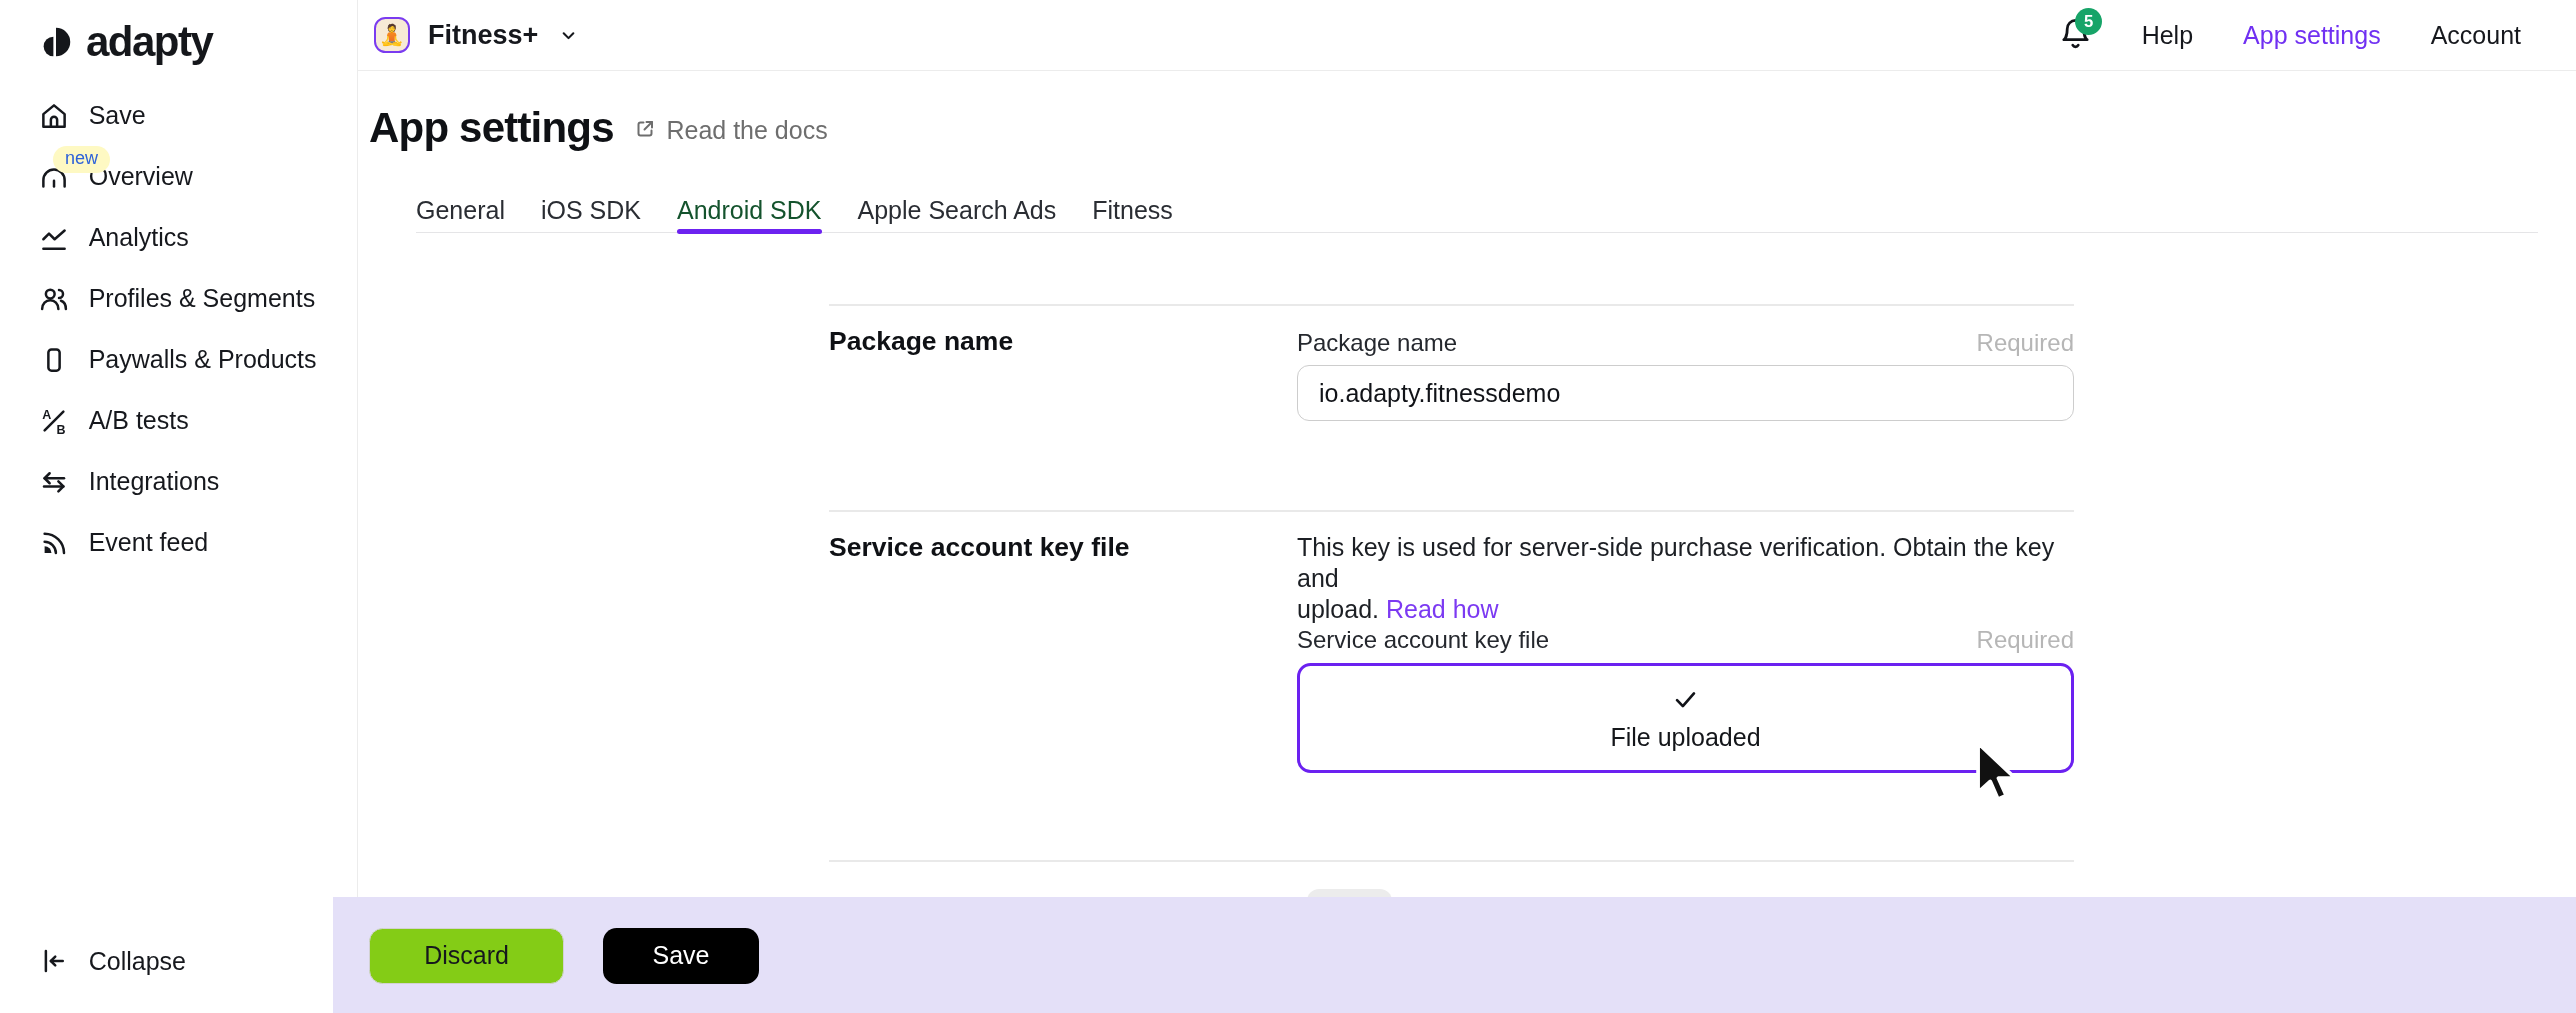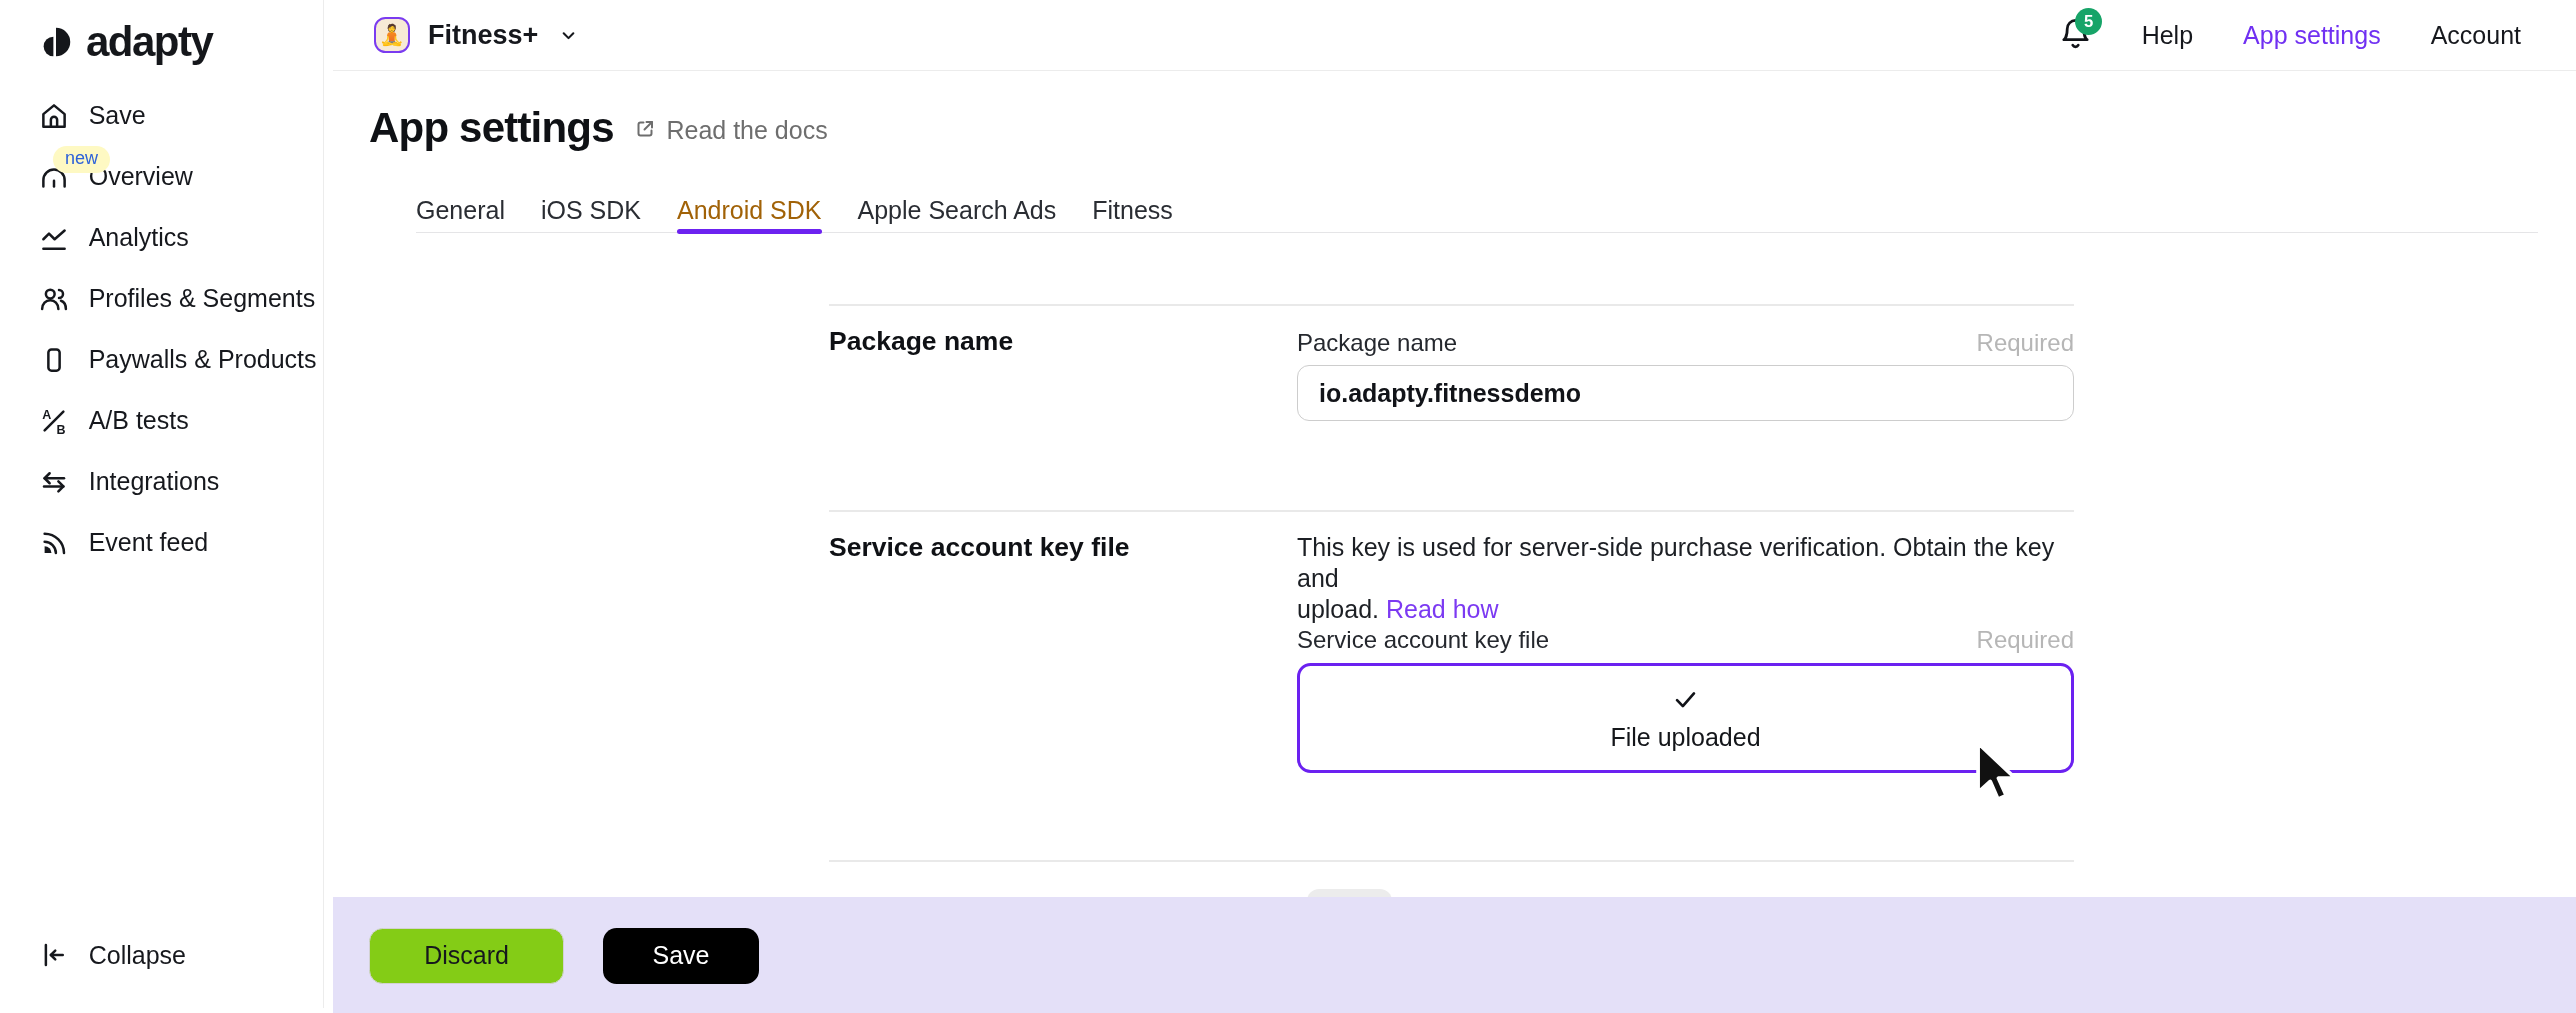--- a/index.html
+++ b/index.html
@@ -11,22 +11,22 @@
     width: 2576px;
     height: 1014px;
     background: #ffffff;
     overflow: hidden;
     color: #16181d;
   }
 
   
   .sidebar {
     position: absolute;
-    left: 0; top: 0; bottom: 6px;
-    width: 324px;
+    left: 0; top: 0; bottom: 0;
+    width: 358px;
     background: #ffffff;
     border-right: 1.5px solid #ececec;
     z-index: 6;
   }
   .logo {
     position: absolute;
     top: 18px; left: 38px;
     display: flex; align-items: center; gap: 12px;
   }
   .logo-mark svg { display: block; }
@@ -136,21 +136,21 @@
   }
   .tab {
     position: relative;
     height: 100%;
     font-size: 25px; font-weight: 500;
     color: #2a2d33;
     cursor: pointer;
     padding-top: 4.5px;
     white-space: nowrap;
   }
-  .tab.active { color: #a16207; }
+  .tab.active { color: #14532d; }
   .tab.active::after {
     content: "";
     position: absolute;
     left: 0; right: 0; bottom: -1.5px;
     height: 4.5px;
     background: #6c22f0;
     border-radius: 3px;
   }
 
   .divider {
@@ -191,21 +191,21 @@
   .fl-2 { top: 555px; }
 
   .text-input {
     position: absolute;
     left: 964px; top: 294px;
     width: 777px; height: 56px;
     border: 1.5px solid #cdcdcd;
     border-radius: 12px;
     background: #ffffff;
     font-family: "Liberation Sans", sans-serif;
-    font-size: 25px; font-weight: 700;
+    font-size: 25px; font-weight: 400;
     color: #111318;
     padding: 0 21px;
     outline: none;
   }
 
   .section-desc {
     position: absolute;
     left: 964px; top: 461px;
     width: 780px;
     font-size: 25px;

